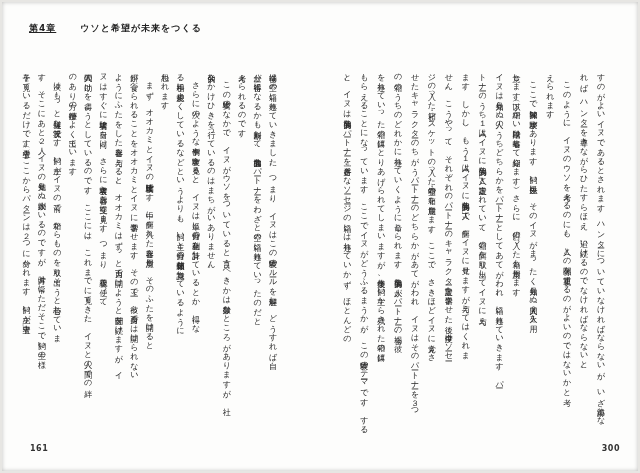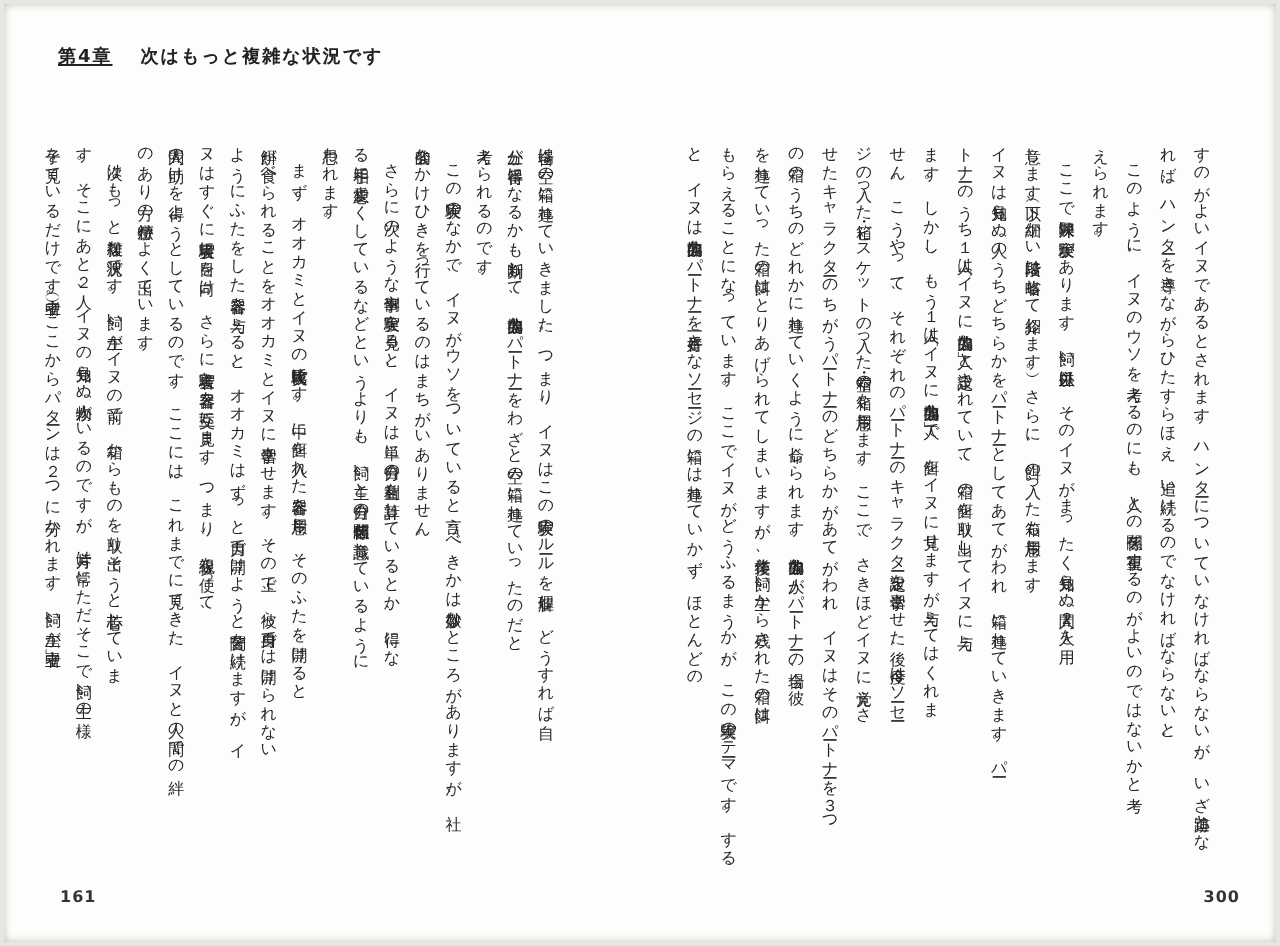--- a/index.html
+++ b/index.html
@@ -11,21 +11,21 @@
   .spread{
     position:absolute;left:2px;top:2px;right:2px;bottom:2px;
     background:#fdfdfc;
     box-shadow:0 0 4px rgba(0,0,0,.25) inset;
   }
   .running-head{
     position:absolute;left:27px;top:20px;
     font-size:9px;font-weight:bold;color:#222;
     letter-spacing:1px;white-space:nowrap;
   }
-  .running-head .chapter{margin-right:14px;text-decoration:underline;}
+  .running-head .chapter{margin-right:24px;text-decoration:underline;}
   .vtext{
     position:absolute;top:66px;
     writing-mode:vertical-rl;
     -webkit-writing-mode:vertical-rl;
     text-orientation:mixed;
     color:#262626;
     font-size:8px;
     letter-spacing:0.2px;
     height:350px;
   }
@@ -41,21 +41,21 @@
   }
   .folio-left{left:28px;}
   .folio-right{right:18px;}
 </style>
 </head>
 <body>
 
 <div class="spread">
 
   <div class="running-head">
-    <span class="chapter">第4章</span><span>次はもっと複雑な状況です</span>
+    <span class="chapter">第4章</span><span>ウソと希望が未来をつくる</span>
   </div>
 
   <div class="vtext page-right">
       <div class="tline">すのがよいイヌであるとされます。ハンターについていなければならないが、いざ追跡とな</div>
       <div class="tline">れば、ハンターを導きながらひたすらほえ、追い続けるのでなければならないと。</div>
       <div class="tline">　このように、イヌのウソを考えるのにも、人との関係を重視するのがよいのではないかと考</div>
       <div class="tline">えられます。</div>
       <div class="tline">　ここで興味深い実験があります。飼い主以外に、そのイヌがまったく見知らぬ人間２人を用</div>
       <div class="tline">意します（以下、細かい段階は省略して紹介します）。さらに、餌の入った箱も用意します。</div>
       <div class="tline">イヌは見知らぬ人のうちどちらかをパートナーとしてあてがわれ、箱に連れていきます。パー</div>

